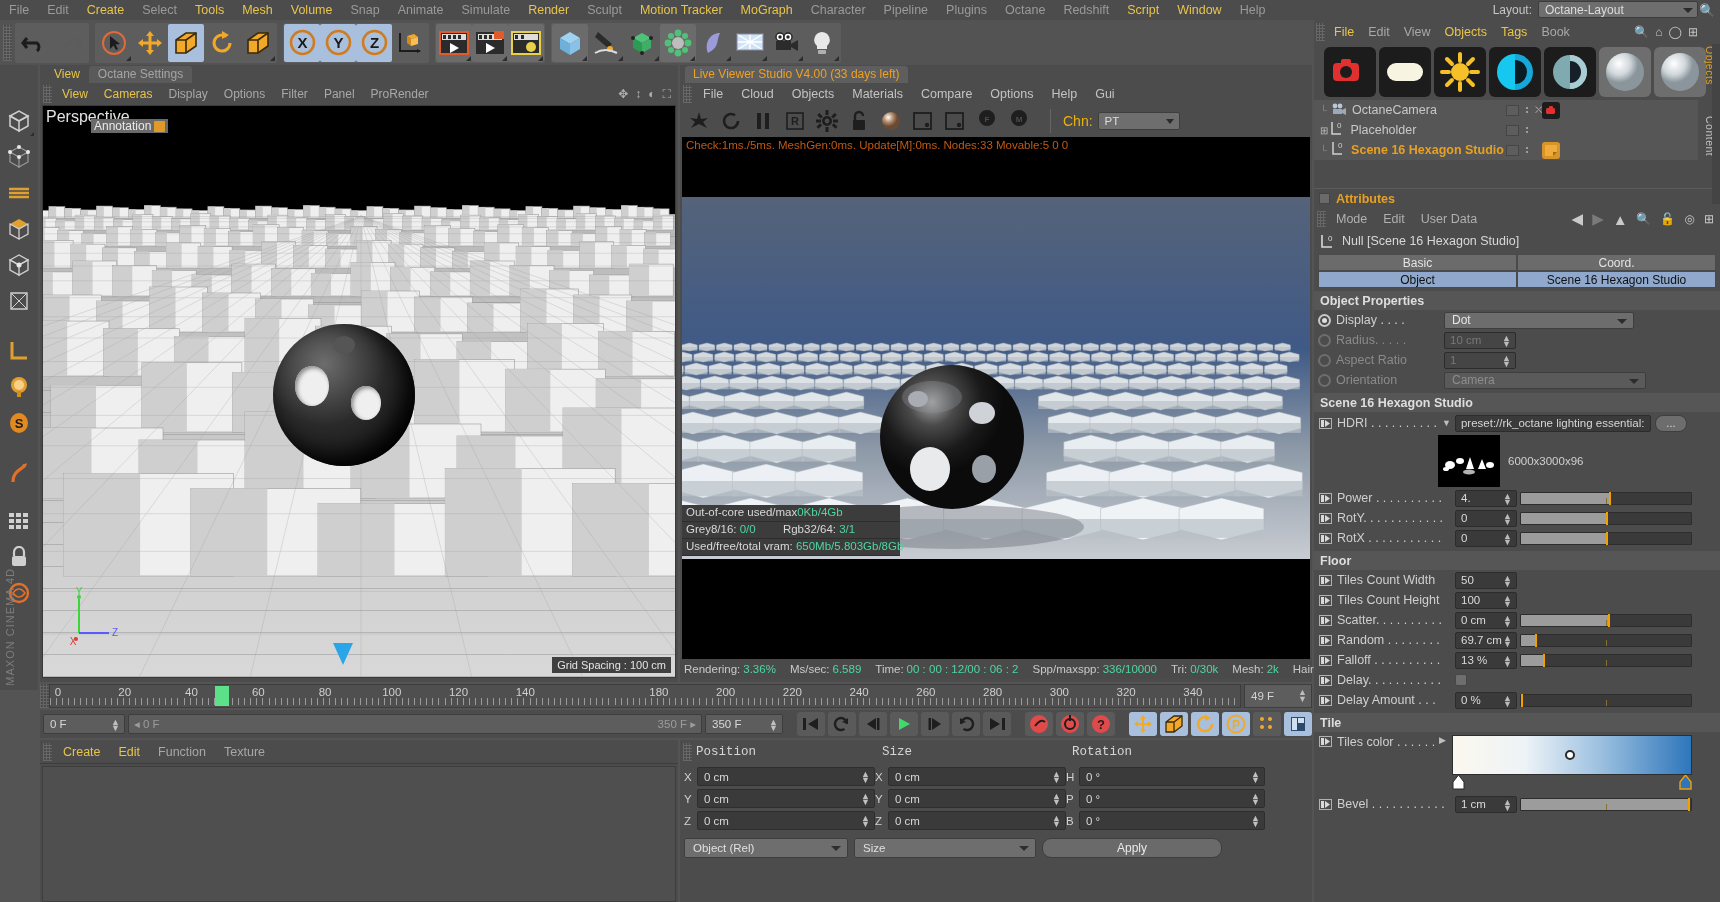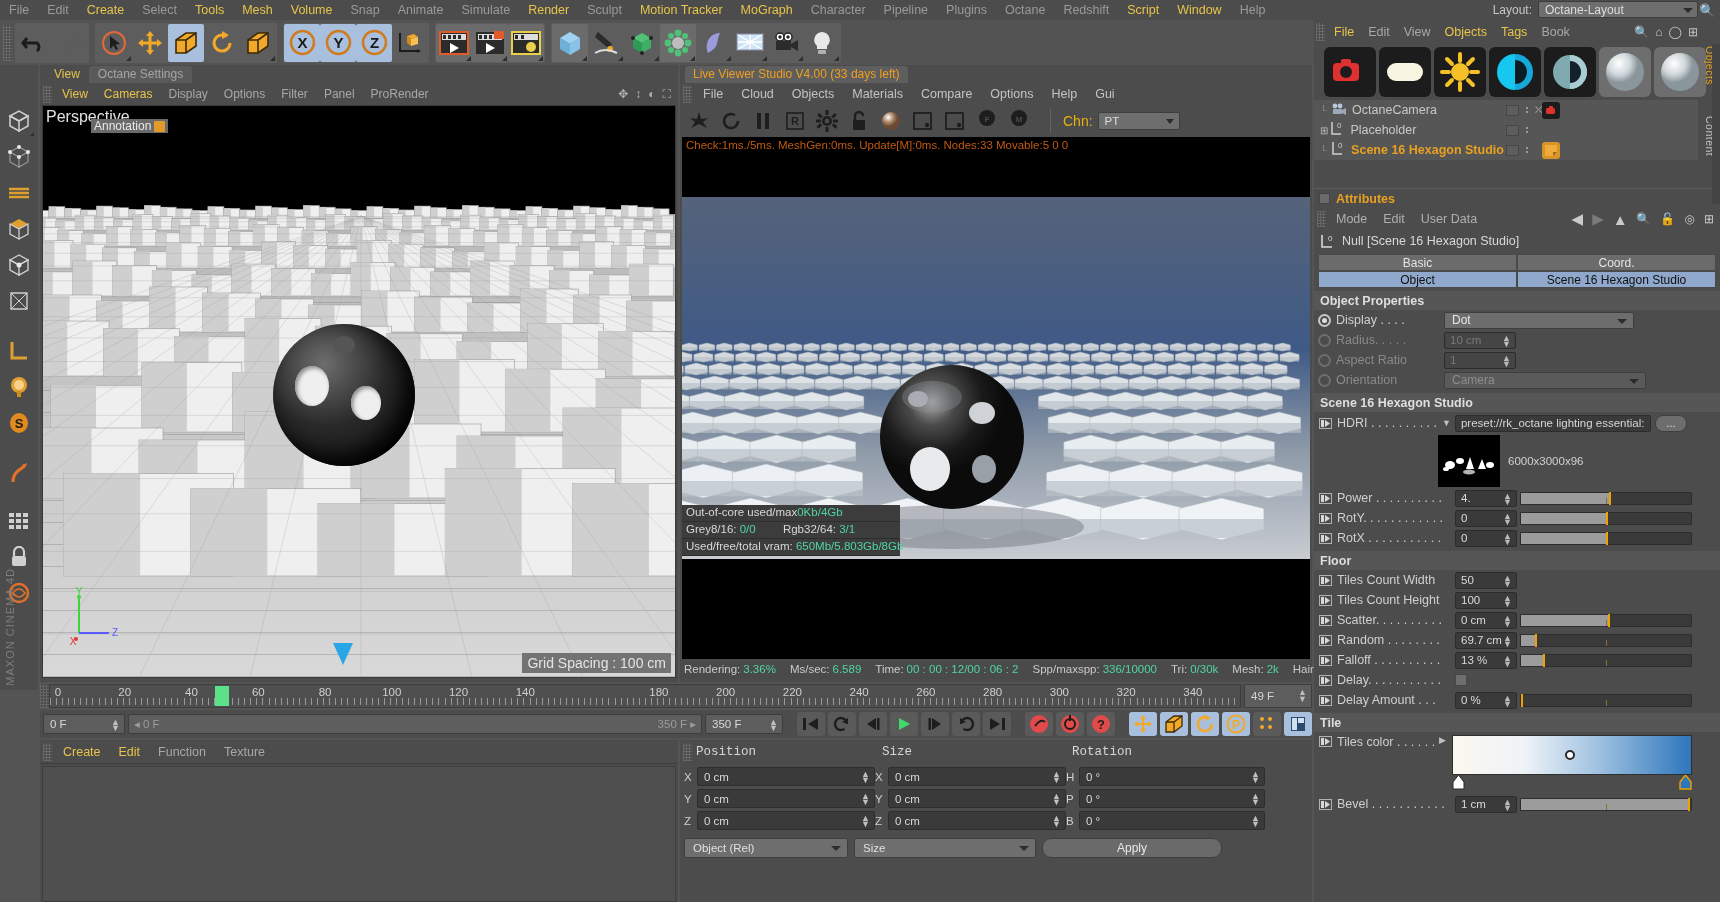--- a/index.html
+++ b/index.html
@@ -66,22 +66,22 @@
   .vtab.act { background:#4c4c4c; color:#e8c44a; }
   .vp-menu { height:22px; display:flex; align-items:center; padding-left:3px; background:#4c4c4c;}
   .vp-menu .vm { padding:0 8px; font-size:12px; line-height:22px; cursor:default;}
   .vm.on{color:#e8c44a;} .vm.off{color:#a8a8a8;}
   .vp-menu .icons { margin-left:auto; display:flex; gap:7px; padding-right:7px; color:#b0b0b0; font-size:12px;}
   .vp-canvas { position:relative; margin:0 2px; height:573px; background:#000; overflow:hidden; border:1px solid #3a3a3a;}
   .vp-label { position:absolute; left:3px; top:2px; color:#e2e2e2; font-size:16px; }
   .vp-annot { position:absolute; left:48px; top:13px; background:#6a6a6a; color:#e8e8e8;
       font-size:12px; padding:0 3px; display:flex; align-items:center; gap:3px;}
   .annot-ic { width:11px;height:11px; background:#e09a2a; border-radius:1px; }
-  .grid-spacing { position:absolute; right:4px; bottom:4px; background:#737373; color:#e4e4e4;
-      font-size:14px; padding:2px 5px;margin-left:12px; }
+  .grid-spacing { position:absolute; right:4px; bottom:4px; background:#404040; color:#e4e4e4;
+      font-size:11px; padding:2px 5px;margin-left:12px; }
   .axisw { position:absolute; left:22px; bottom:30px; width:60px;height:60px;}
   .cam-gizmo { position:absolute; left:290px; bottom:12px; width:0;height:0;
       border-left:10px solid transparent;border-right:10px solid transparent;border-top:22px solid #2aa6e8;}
 
   
   .scene3d { position:absolute; inset:0; }
   .horizon { position:absolute; left:0; right:0; top:108px; height:1px; background:#8a8a8a;}
   .floorpersp { position:absolute; left:0; right:0; top:108px; bottom:0;
      background:
       repeating-linear-gradient(0deg, rgba(120,120,120,.35) 0 1px, transparent 1px 22px),

